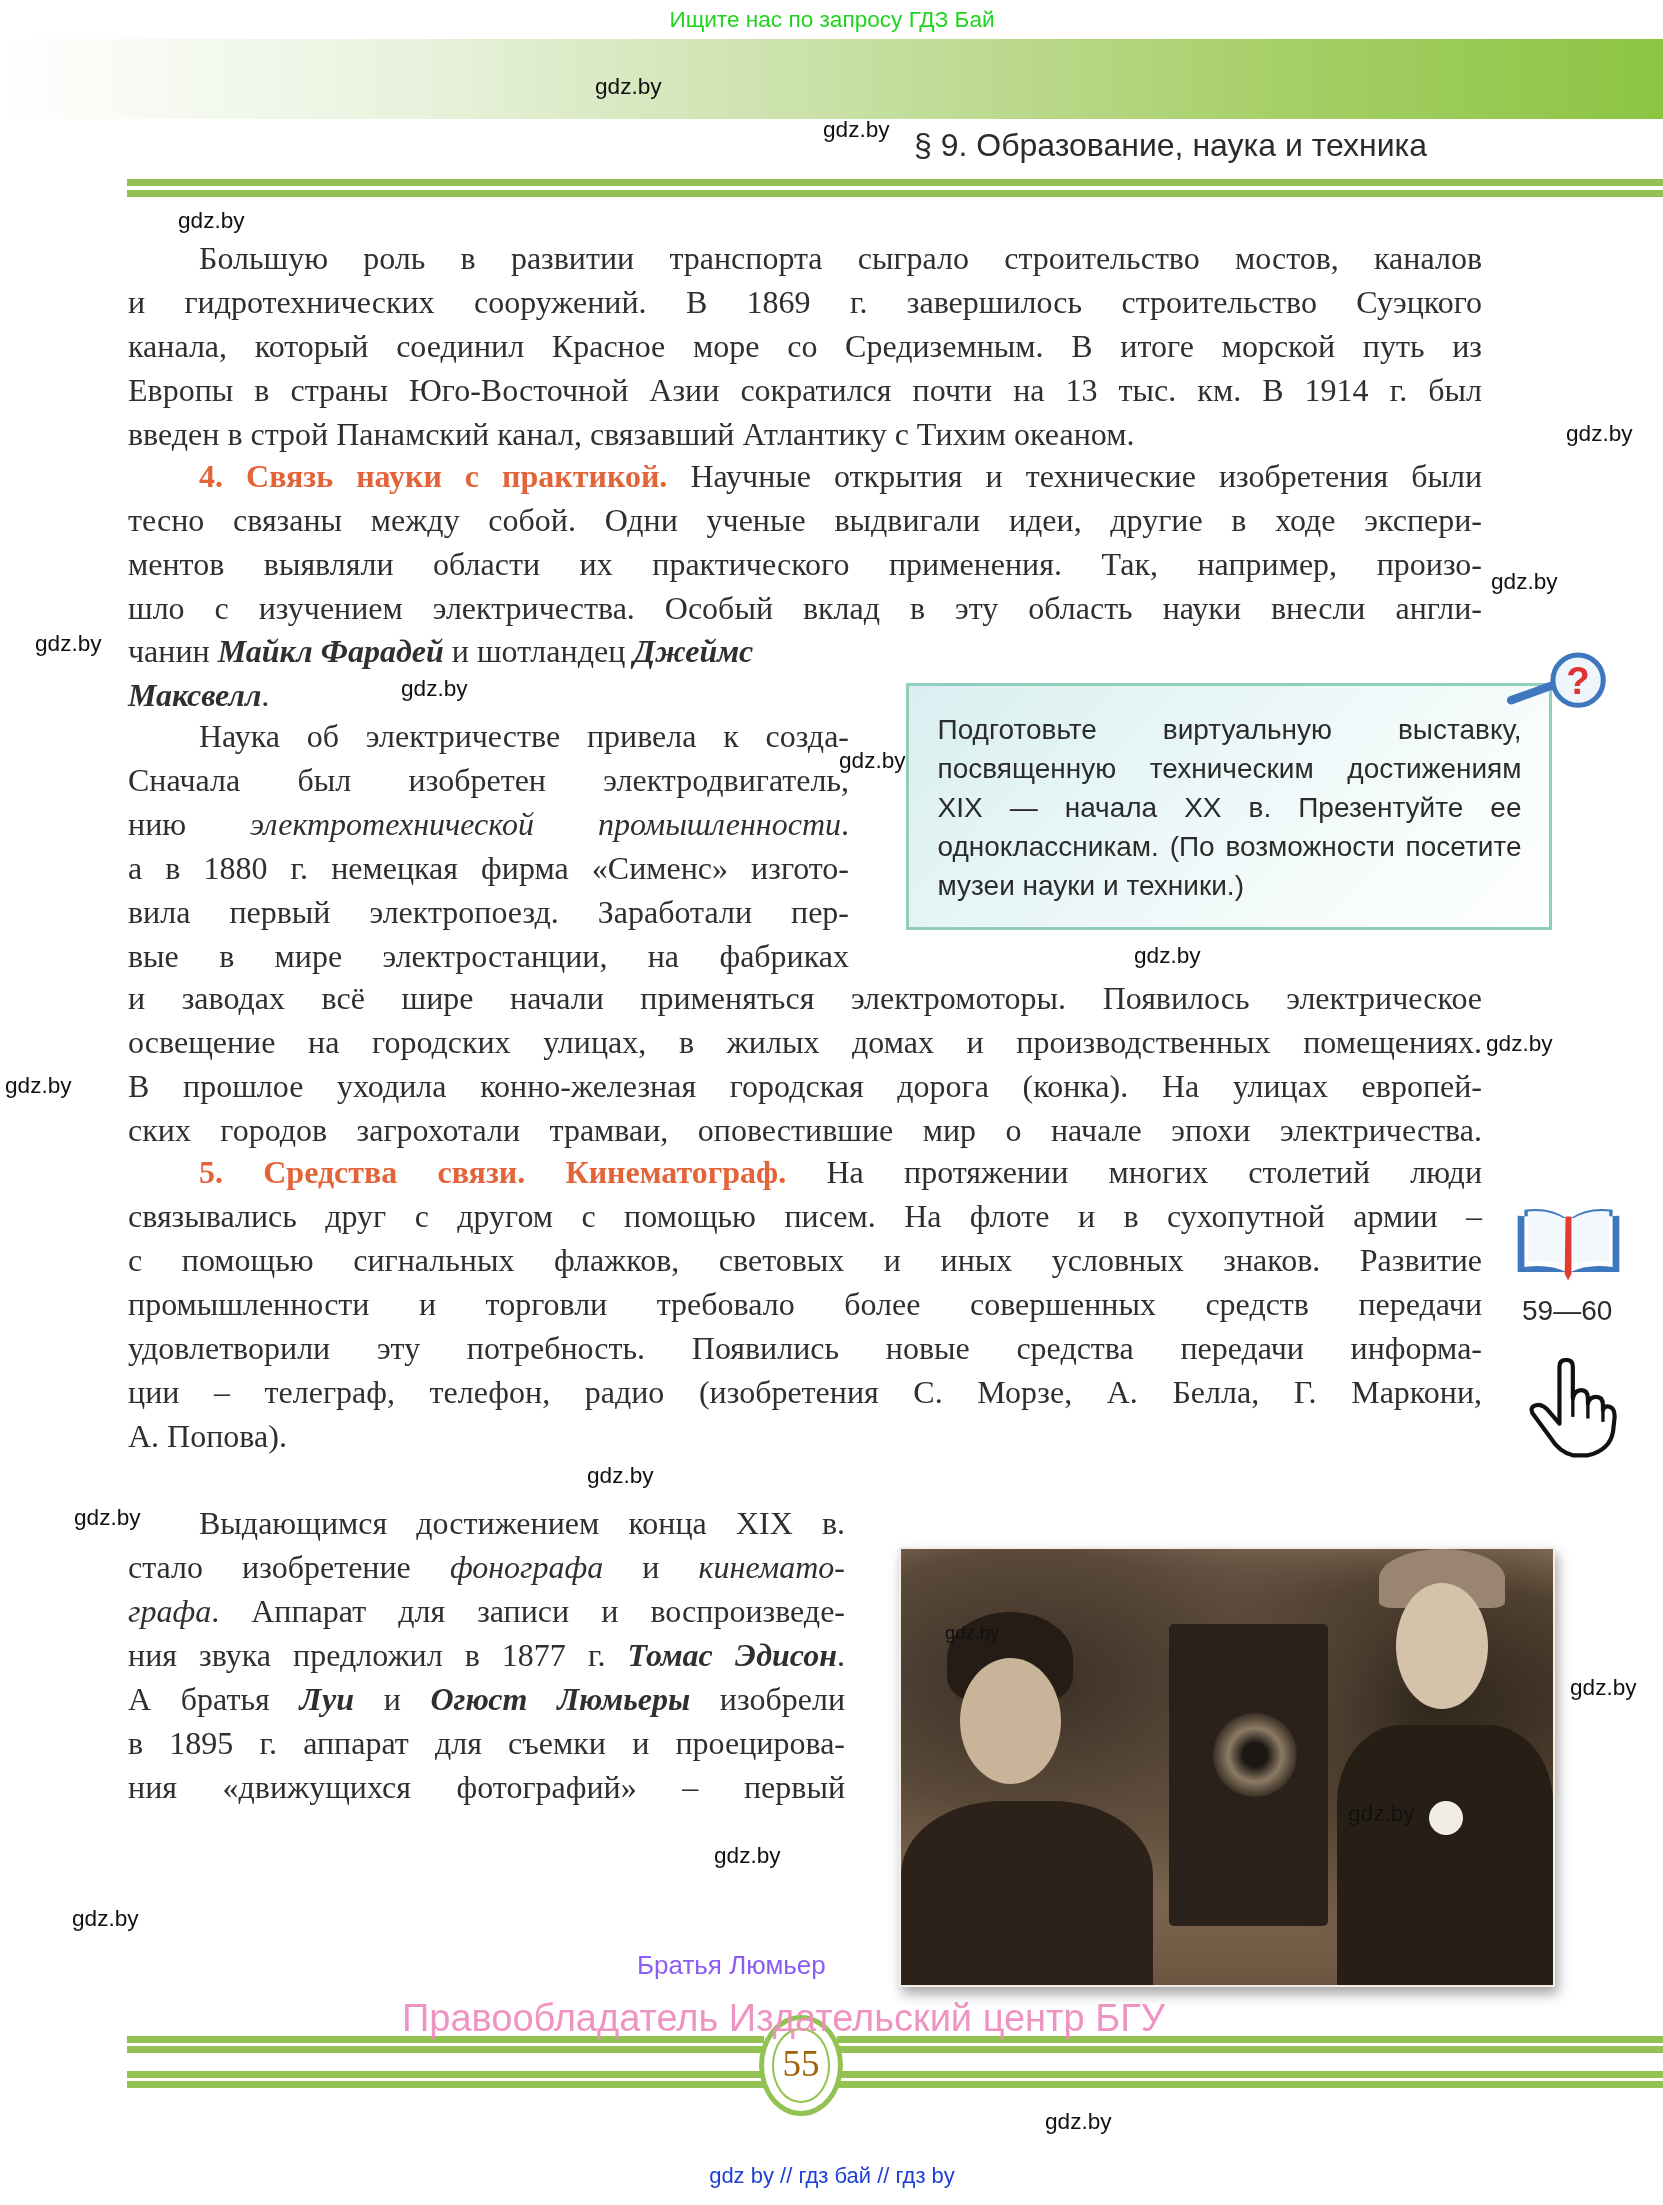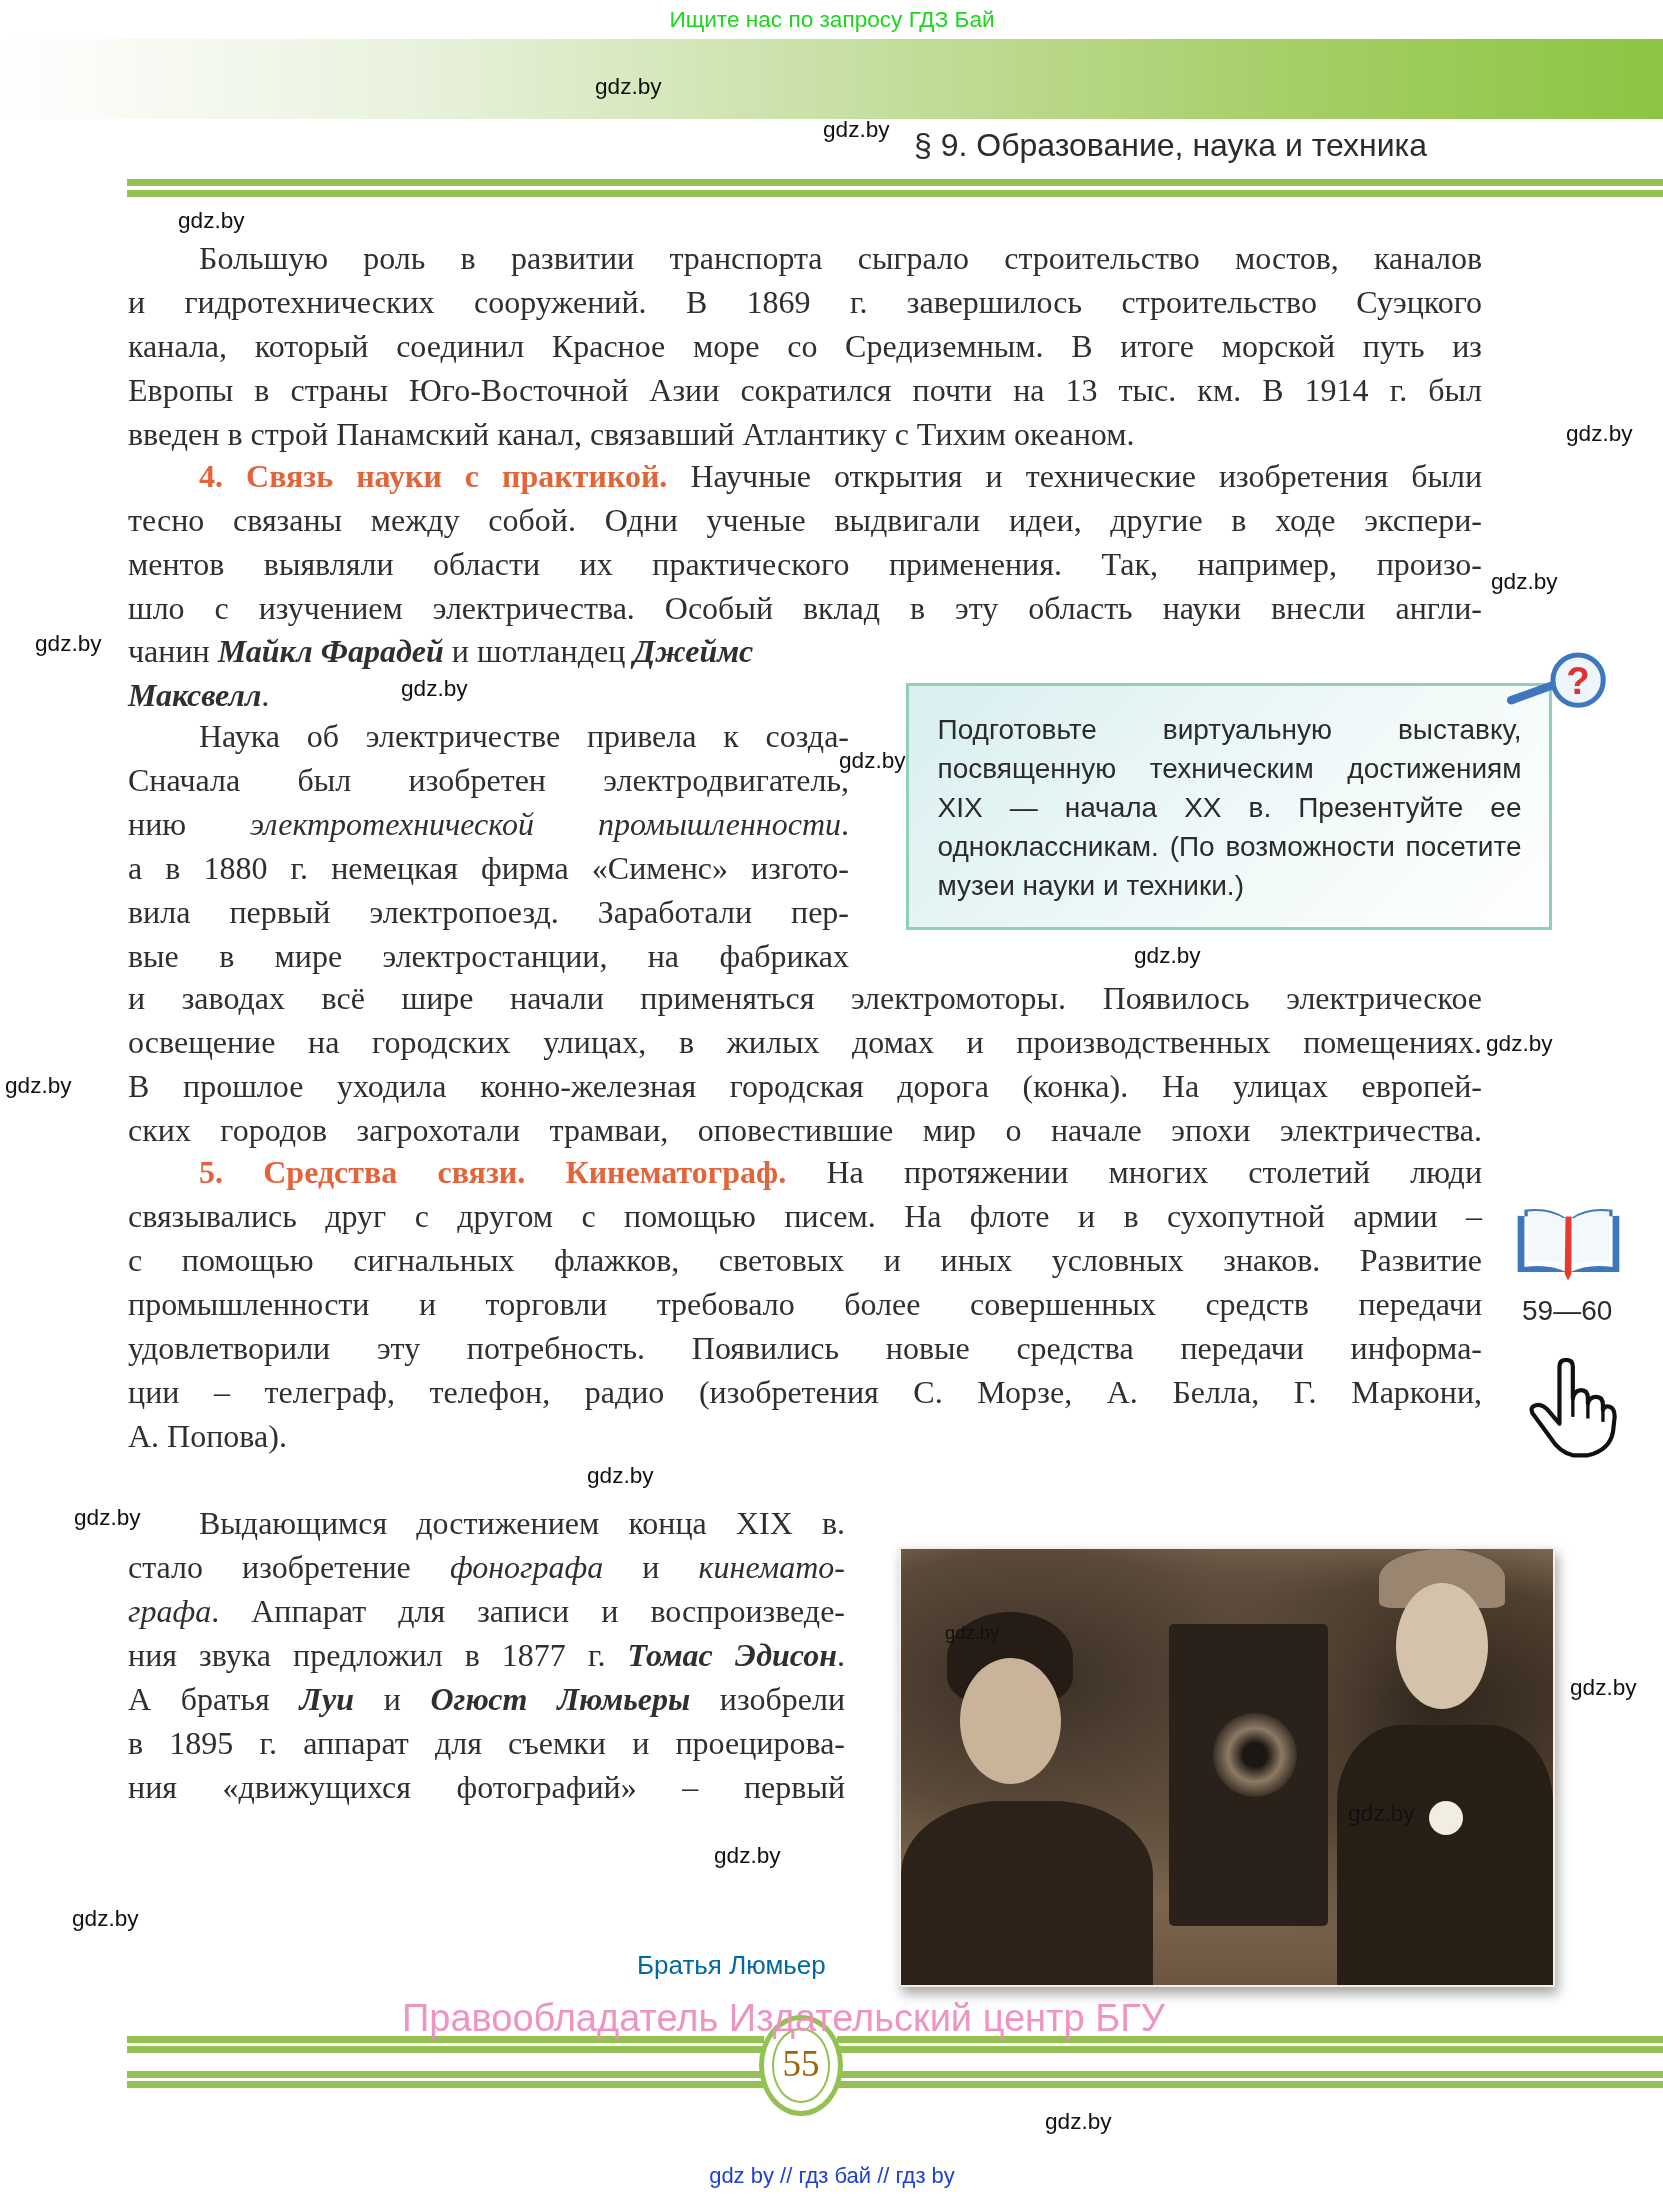--- a/index.html
+++ b/index.html
@@ -44,21 +44,21 @@
   .photo .lens { position:absolute; left:312px; top:164px; width:84px; height:84px; border-radius:50%; background:radial-gradient(circle, #1c1712 20%, #8c7a64 45%, #3d3228 70%); }
   .photo .face1 { position:absolute; left:59px; top:109px; width:101px; height:126px; border-radius:50%; background:#c9b499; }
   .photo .hair1 { position:absolute; left:46px; top:63px; width:126px; height:92px; border-radius:50% 50% 30% 30%; background:#241c15; }
   .photo .face2 { position:absolute; left:495px; top:34px; width:92px; height:126px; border-radius:50%; background:#d4c3aa; }
   .photo .hat2 { position:absolute; left:478px; top:0px; width:126px; height:59px; border-radius:50% 50% 10% 10%; background:#9a8670; }
   .photo .body1 { position:absolute; left:0px; top:252px; width:252px; height:184px; background:#2c2219; border-radius:40% 40% 0 0; }
   .photo .body2 { position:absolute; left:436px; top:176px; width:216px; height:260px; background:#271e16; border-radius:30% 30% 0 0; }
   .photo .flower { position:absolute; left:528px; top:252px; width:34px; height:34px; border-radius:50%; background:#f2ede3; }
   .photo-wm { position:absolute; font-family:"Liberation Sans", sans-serif; color:#111; }
 
-  .caption { position:absolute; left:637px; top:1950px; font-family:"Liberation Sans", sans-serif; font-size:26px; color:#0369a1; }
+  .caption { position:absolute; left:637px; top:1950px; font-family:"Liberation Sans", sans-serif; font-size:26px; color:#8b5cf6; }
 
   .copyright { position:absolute; left:402px; top:1997px; font-family:"Liberation Sans", sans-serif; font-size:38px; color:#ee8fbf; opacity:0.95; white-space:nowrap; }
   .page-circle { position:absolute; left:759px; top:2015px; width:84px; height:101px; border:5.9px solid #93c253; border-radius:50%; box-sizing:border-box; background:#fff; }
   .page-circle-inner { position:absolute; left:8.4px; top:8.4px; right:8.4px; bottom:8.4px; border:2.5px solid #93c253; border-radius:50%; }
   .page-number { position:absolute; left:0; right:0; top:22px; text-align:center; font-family:"Liberation Serif", serif; font-size:37px; color:#a16207; }
 
   .footer-links { position:absolute; left:0; width:1664px; top:2163px; text-align:center; font-family:"Liberation Sans", sans-serif; font-size:22px; color:#1d3fd6; }
 </style>
 </head>
 <body>

